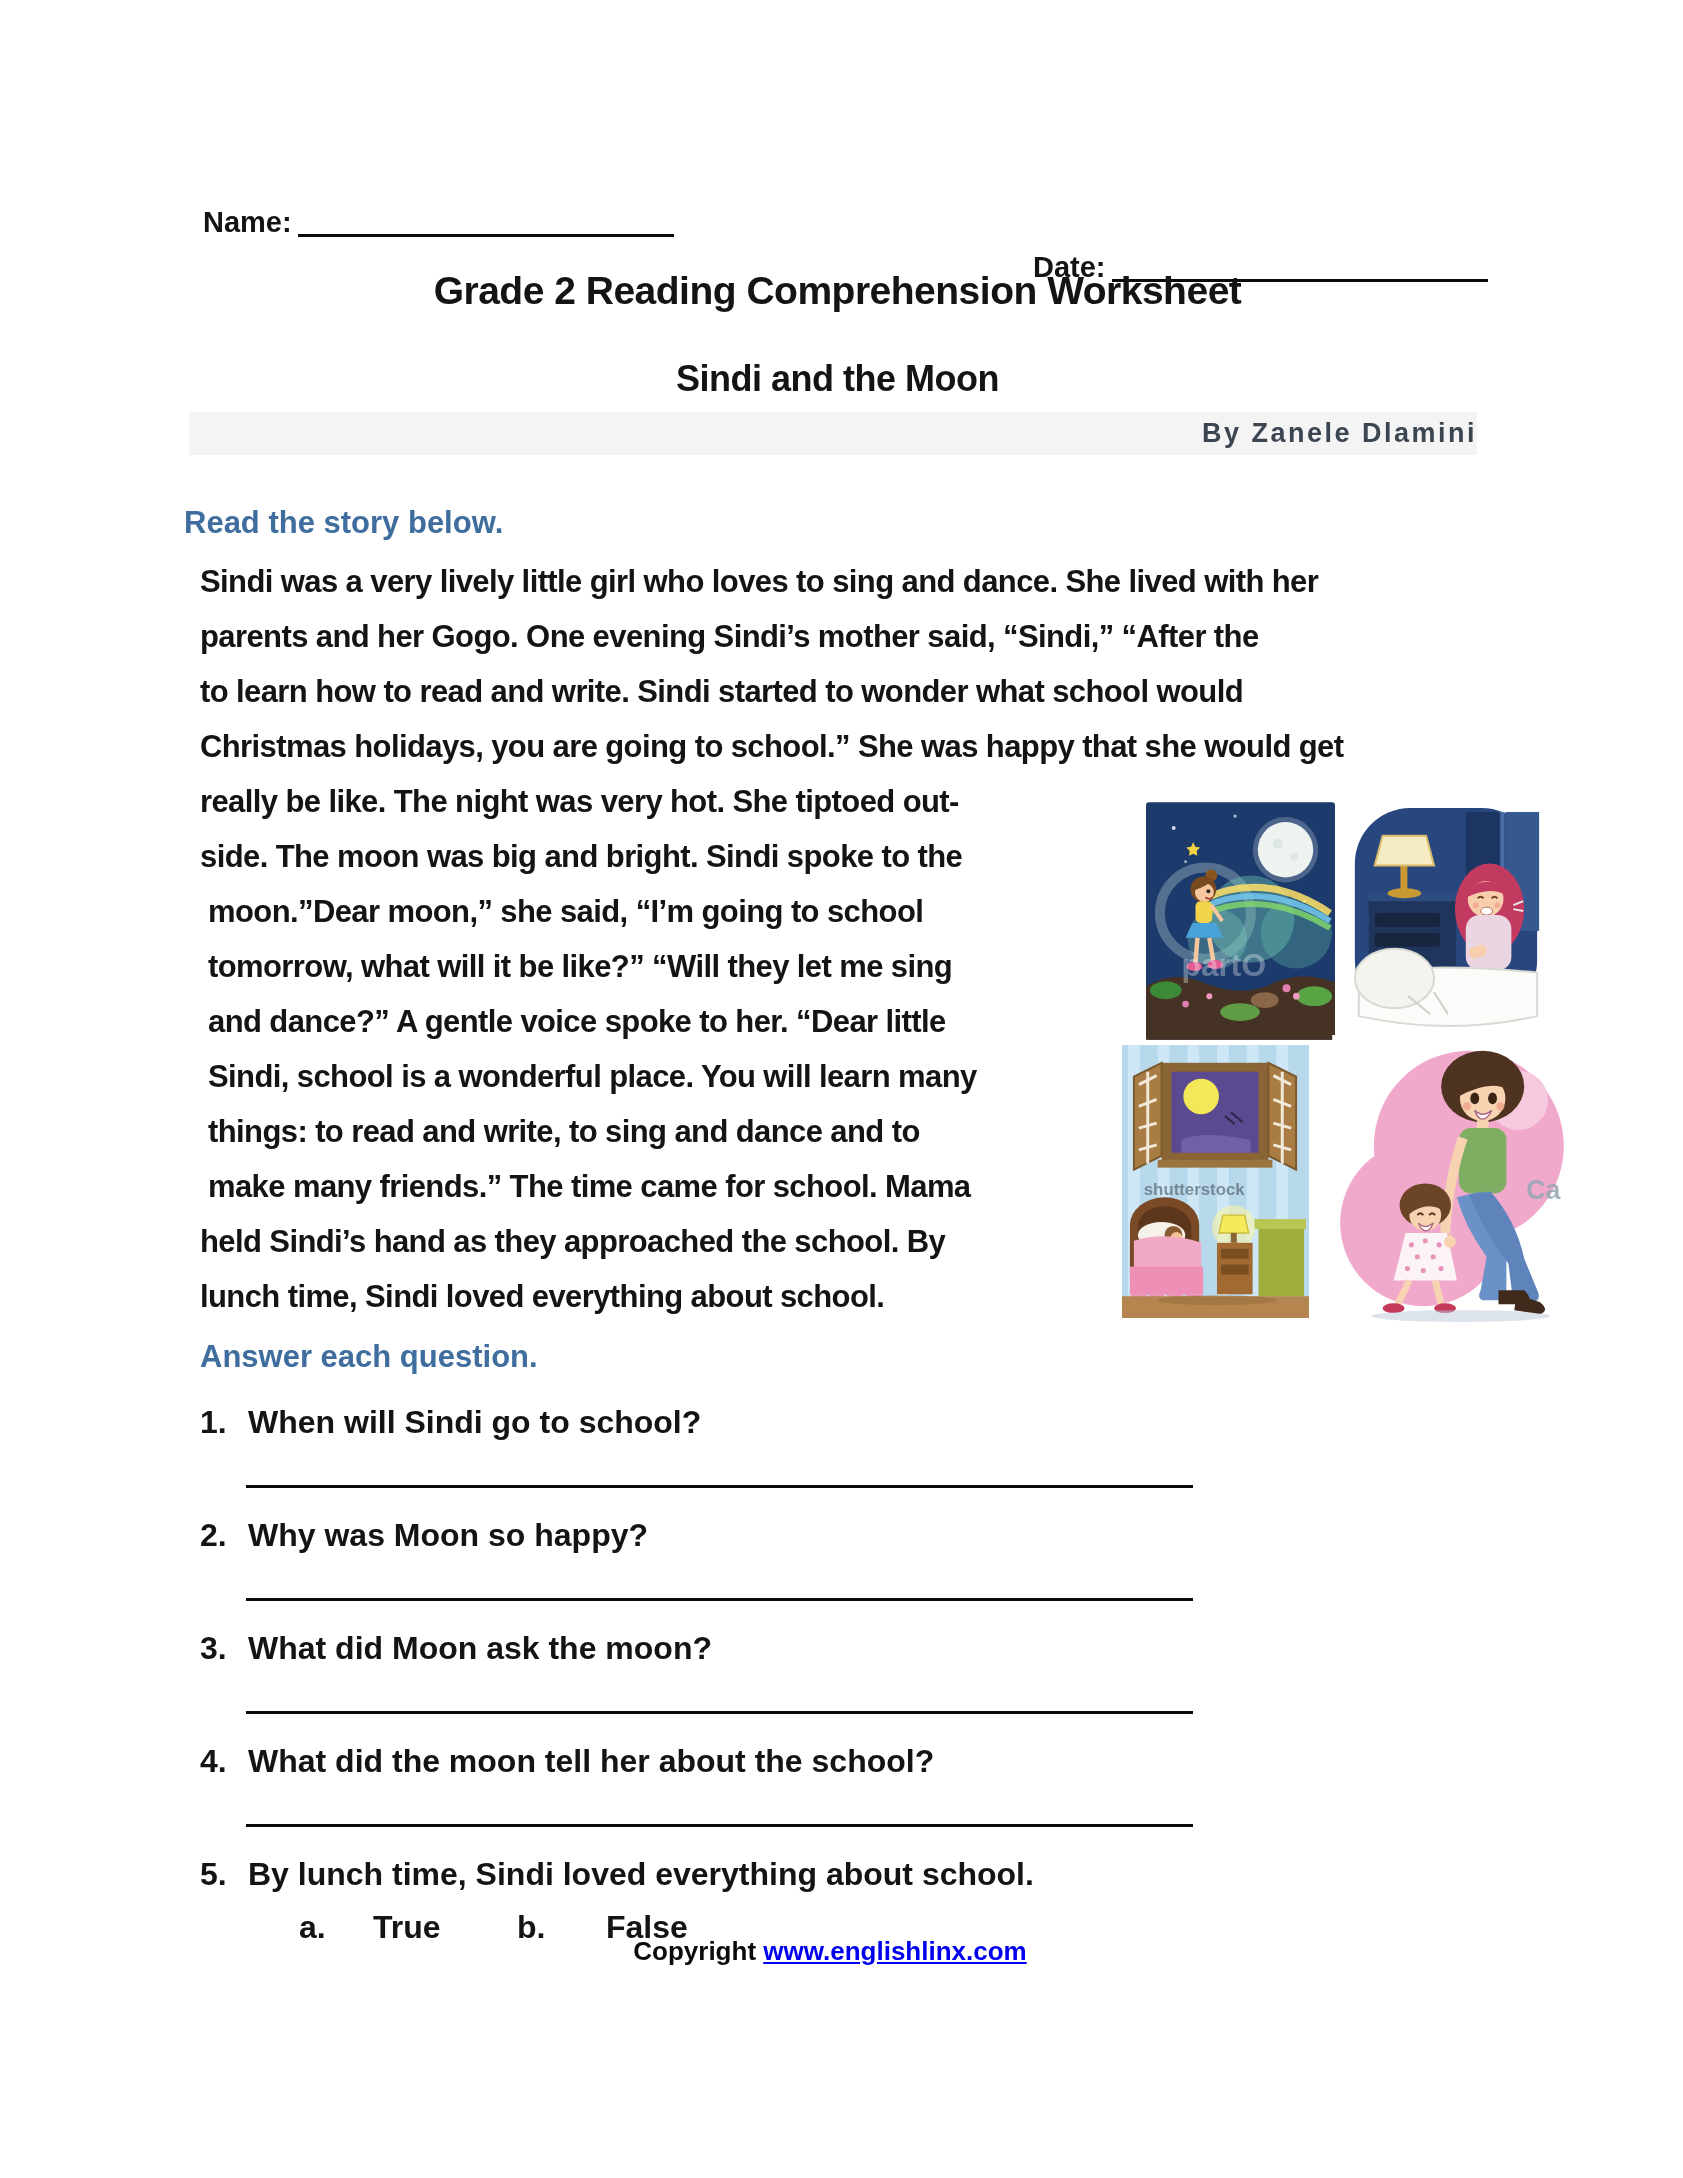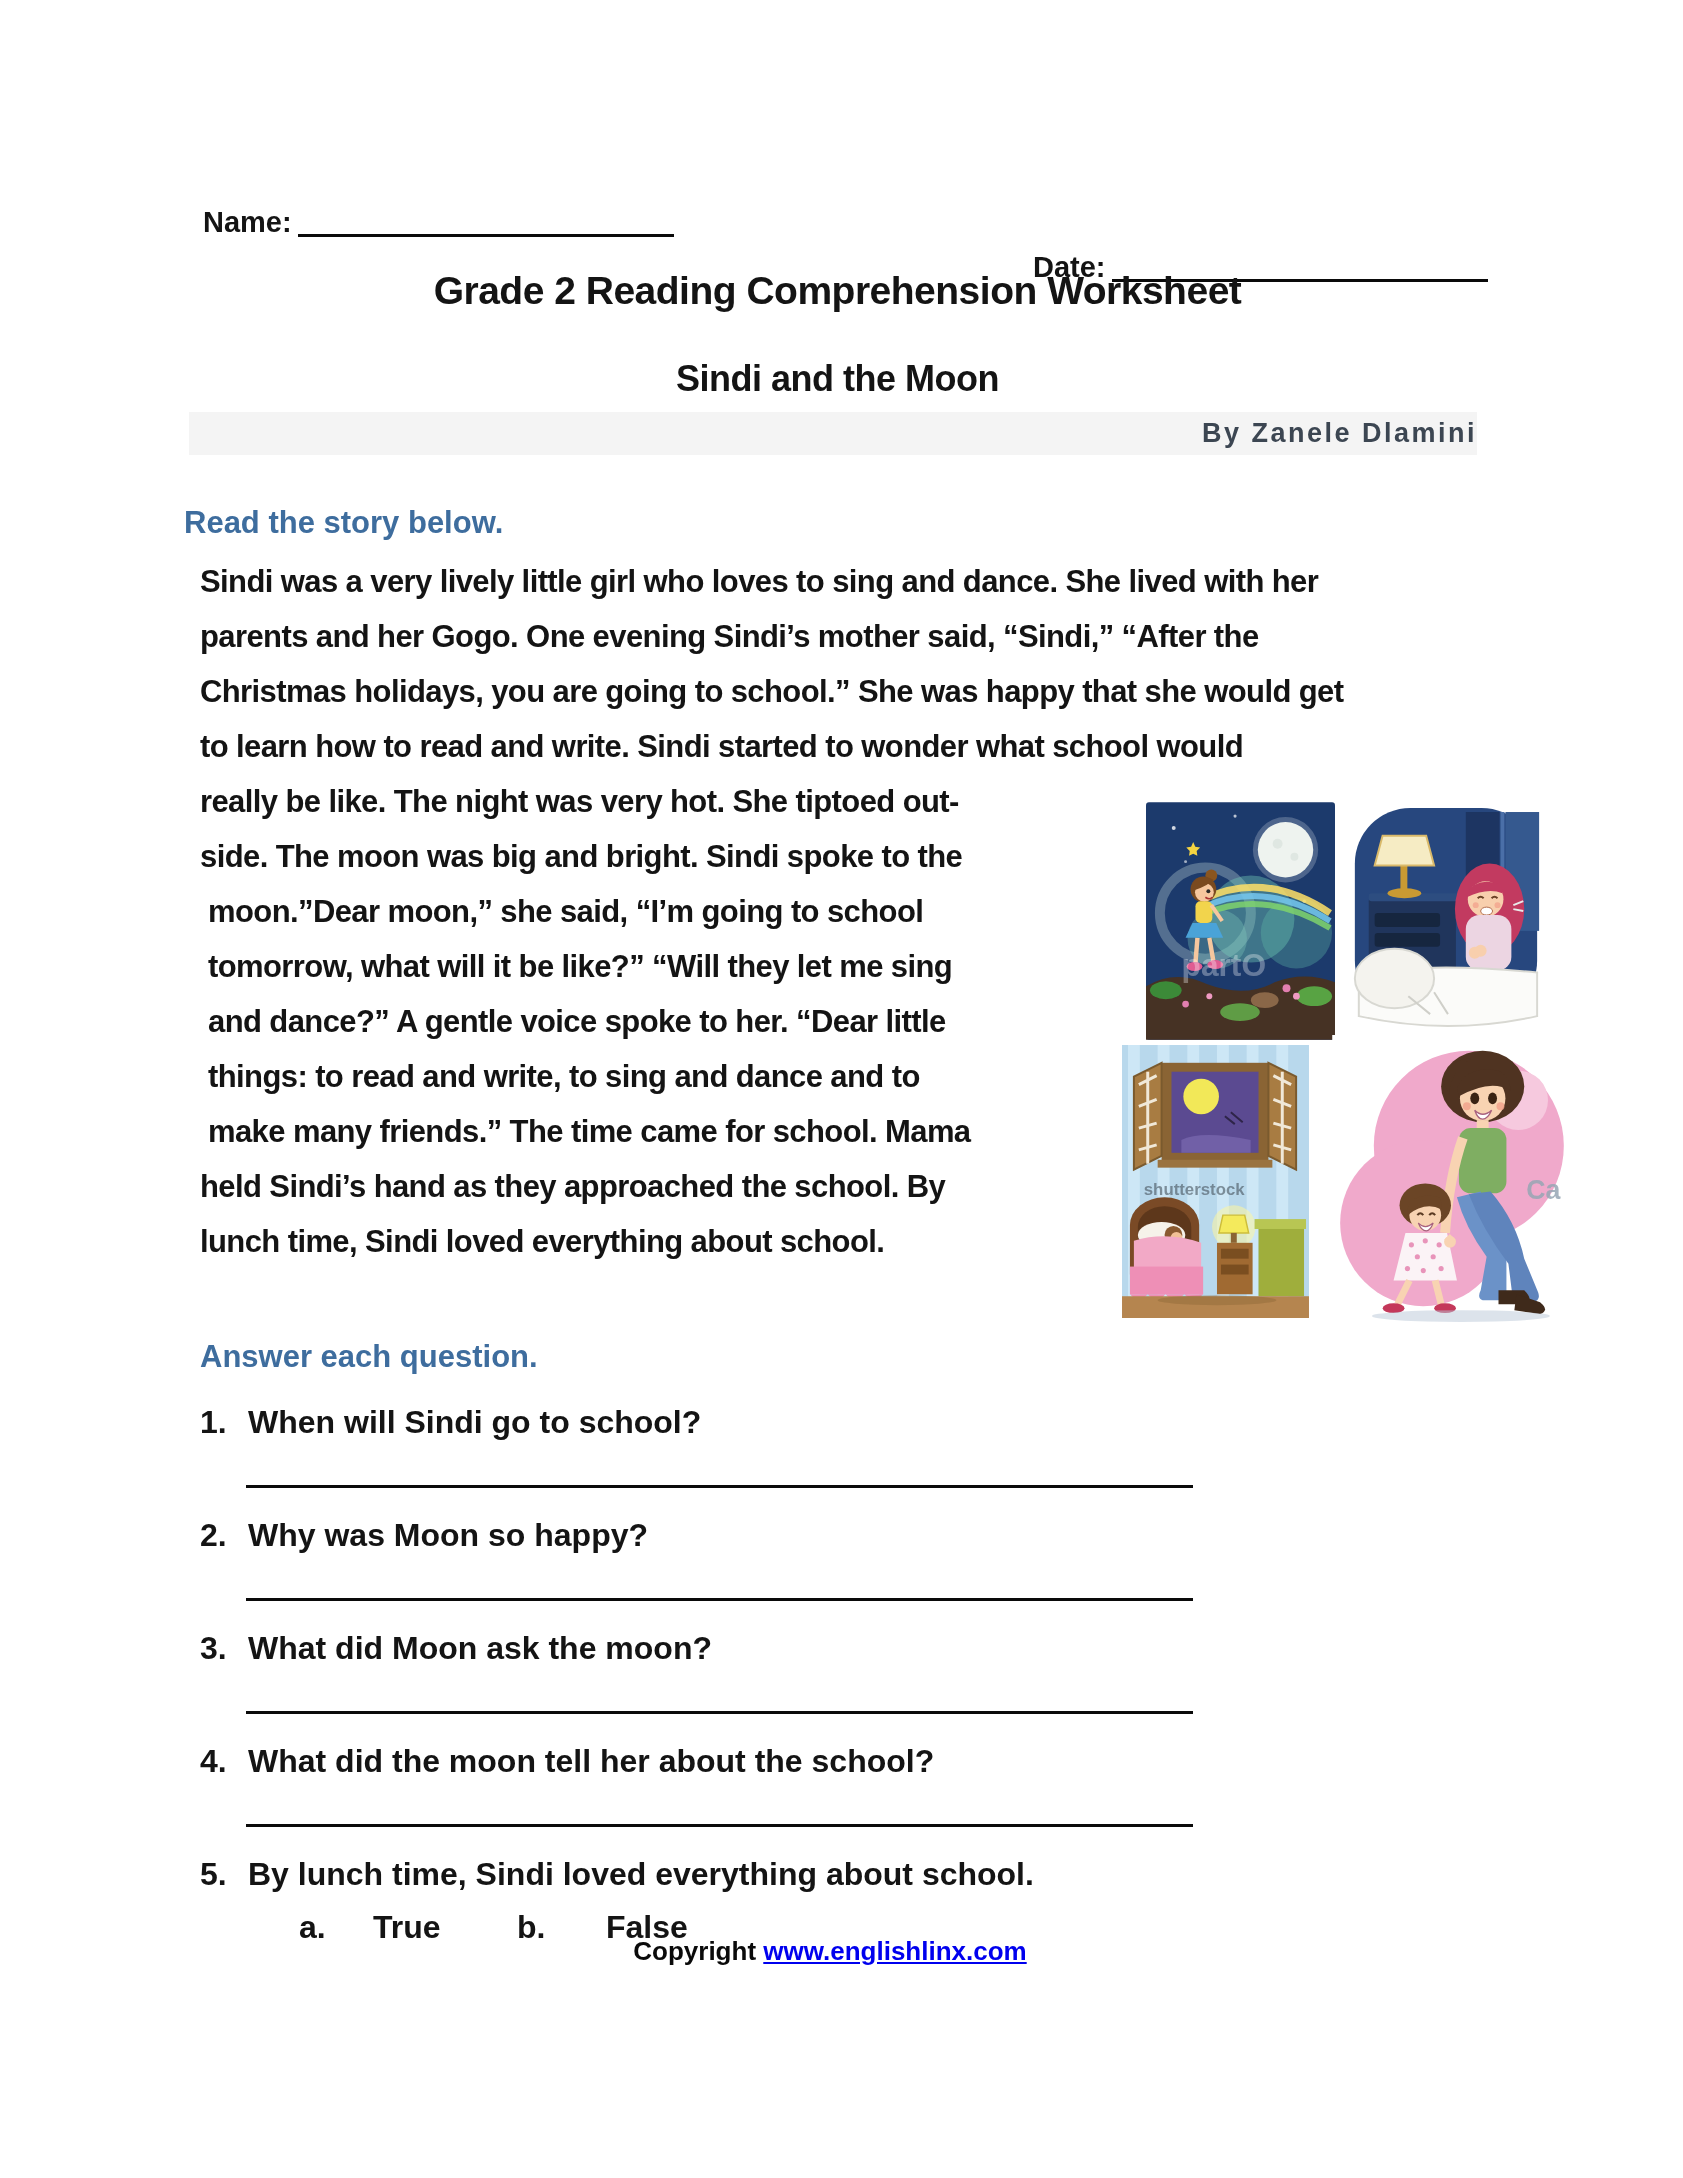--- a/index.html
+++ b/index.html
@@ -61,27 +61,28 @@
   <div class="main-title">Grade 2 Reading Comprehension Worksheet</div>
   <div class="story-title">Sindi and the Moon</div>
   <div class="byline-bar">
     <span class="byline-text">By Zanele Dlamini</span>
   </div>
 
   <div class="sec-heading story-heading">Read the story below.</div>
   <div class="story-lines">
     <div class="story-line">Sindi was a very lively little girl who loves to sing and dance. She lived with her</div>
     <div class="story-line">parents and her Gogo. One evening Sindi’s mother said, “Sindi,” “After the</div>
+    <div class="story-line">to learn how to read and write. Sindi started to wonder what school would</div>
     <div class="story-line">Christmas holidays, you are going to school.” She was happy that she would get</div>
-    <div class="story-line">to learn how to read and write. Sindi started to wonder what school would</div>
     <div class="story-line">really be like. The night was very hot. She tiptoed out-</div>
     <div class="story-line">side. The moon was big and bright. Sindi spoke to the</div>
     <div class="story-line"> moon.”Dear moon,” she said, “I’m going to school</div>
     <div class="story-line"> tomorrow, what will it be like?” “Will they let me sing</div>
     <div class="story-line"> and dance?” A gentle voice spoke to her. “Dear little</div>
+    <div class="story-line"> Sindi, school is a wonderful place. You will learn many</div>
     <div class="story-line"> things: to read and write, to sing and dance and to</div>
     <div class="story-line"> make many friends.” The time came for school. Mama</div>
     <div class="story-line">held Sindi’s hand as they approached the school. By</div>
     <div class="story-line">lunch time, Sindi loved everything about school.</div>
   </div>
 
   <div class="images">
 
     <div class="wimg img1">
       <svg viewBox="0 0 191 240">

